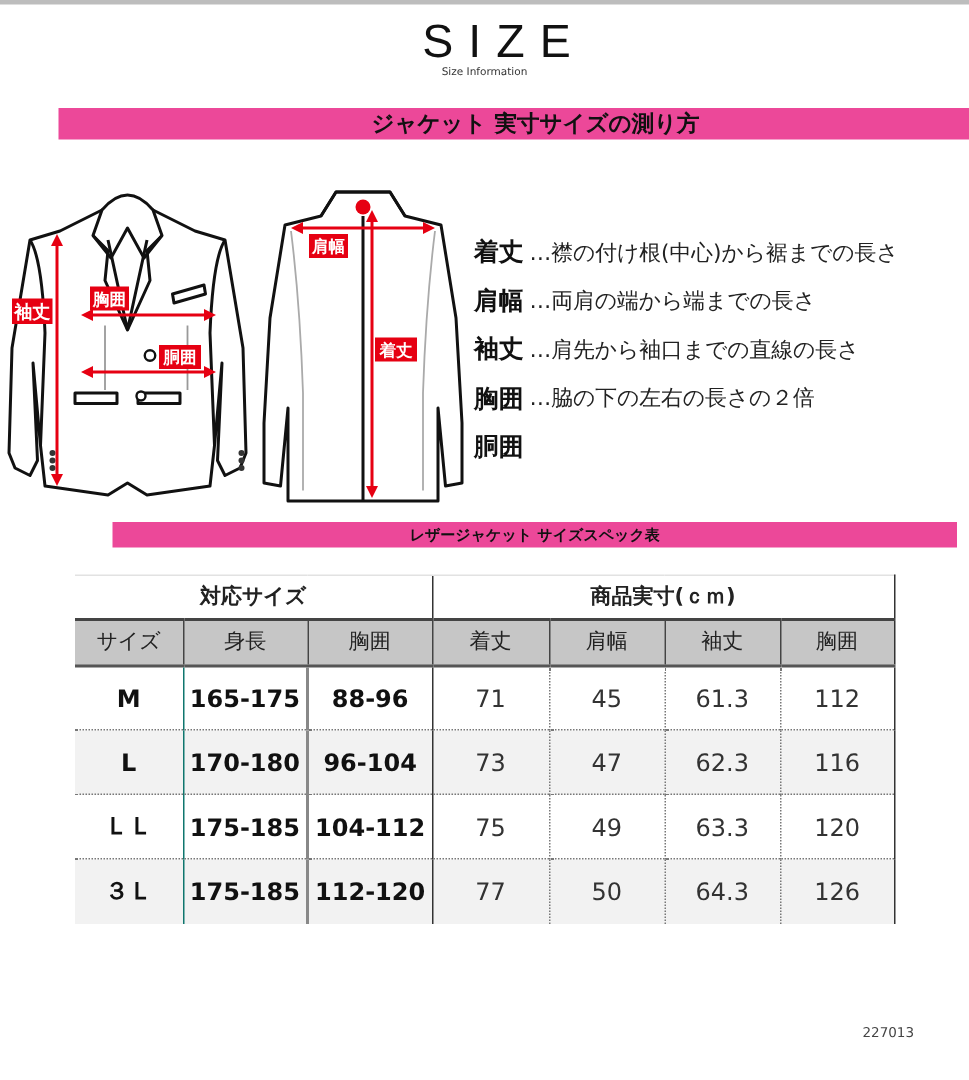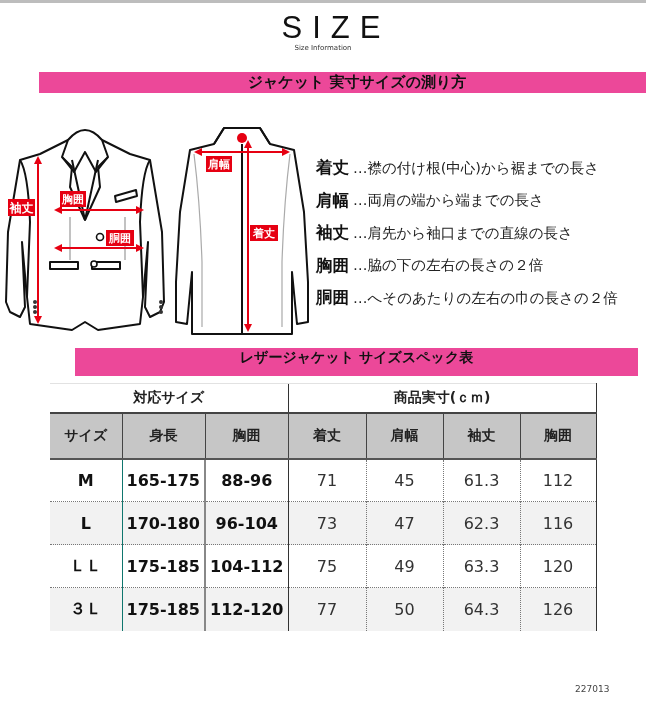--- a/index.html
+++ b/index.html
@@ -6,35 +6,35 @@
   body {
     width: 646px; height: 720px; background: #ffffff; position: relative; overflow: hidden;
     font-family: "DejaVu Sans", "Liberation Sans", sans-serif; color: #222;
   }
   .top-stripe { position: absolute; left: 0; top: 0; width: 646px; height: 3px; background: #bdbdbd; }
   .title { position: absolute; left: 0; top: 10px; width: 646px; text-align: center;
     font-family: "Liberation Sans", sans-serif; font-size: 31px; letter-spacing: 10px; color: #111; padding-left: 26px; font-weight: normal; }
   .subtitle { position: absolute; left: 0; top: 44px; width: 646px; text-align: center; font-size: 7px; color: #333; }
   .band { position: absolute; background: #ec4899; text-align: center; font-size: 15px; color: #111; font-weight: bold; margin-left: 34px; }
   .band1 { left: 5px; top: 72px; width: 636px; height: 21px; line-height: 21px; }
-  .band2 { left: 41px; top: 348px; width: 563px; height: 28px; line-height: 19px; font-size: 14px; }
+  .band2 { left: 41px; top: 348px; width: 563px; height: 17px; line-height: 19px; font-size: 10px; }
 
   .jacket-front { position: absolute; left: 0; top: 112px; width: 170px; height: 230px; }
   .jacket-back { position: absolute; left: 172px; top: 122px; width: 140px; height: 220px; }
 
   .desc { position: absolute; left: 316px; top: 152px; width: 330px; }
   .desc-row { height: 32.5px; display: flex; align-items: center; white-space: nowrap; }
   .desc-term { font-size: 16.5px; font-weight: bold; color: #111; margin-right: 4px; }
   .desc-text { font-size: 14.5px; color: #222; }
 
   table.spec { position: absolute; left: 50px; top: 383px; width: 546px; border-collapse: collapse; table-layout: fixed; }
   table.spec td, table.spec th { text-align: center; vertical-align: middle; font-size: 14px; }
   .h1 th { height: 29px; background: #ffffff; font-weight: bold; font-size: 13px; border-top: 1px solid #e2e2e2; }
   .h1 th.g2 { border-left: 1px solid #333; border-right: 1px solid #333; }
-  .h2 th { height: 46px; background: #c6c6c6; font-weight: bold; font-size: 13px; border-top: 2px solid #444; border-bottom: 2px solid #555; border-left: 1px solid #444; }
+  .h2 th { height: 31px; background: #c6c6c6; font-weight: normal; font-size: 13px; border-top: 2px solid #444; border-bottom: 2px solid #555; border-left: 1px solid #444; }
   .h2 th:first-child { border-left: none; }
   .h2 th:last-child { border-right: 1px solid #333; }
   tr.data td { height: 43px; border-top: 1px dotted #777; border-left: 1px dotted #777; font-size: 16px; color: #333; }
   tr.data td:first-child { border-left: none; }
   tr.data td.b { font-weight: bold; color: #111; font-size: 16px; }
   tr.data td.sep-solid { border-left: 1px solid #0f766e; margin-left: 17px; }
   tr.data td.sep-thick { border-left: 2px solid #888; }
   tr.data td.sep-group { border-left: 1px solid #333; margin-top: 36px; }
   tr.data td:last-child { border-right: 1px solid #333; }
   tr.data.alt td { background: #f2f2f2; }
@@ -141,21 +141,20 @@
   <div class="desc-row">
     <span class="desc-term">袖丈</span>
     <span class="desc-text">…肩先から袖口までの直線の長さ</span>
   </div>
   <div class="desc-row">
     <span class="desc-term">胸囲</span>
     <span class="desc-text">…脇の下の左右の長さの２倍</span>
   </div>
   <div class="desc-row">
     <span class="desc-term">胴囲</span>
-    <span class="desc-text">…へそのあたりの左右の巾の長さの２倍</span>
   </div>
 </div>
 
 <div class="band band2">レザージャケット サイズスペック表</div>
 
 <table class="spec">
   <colgroup>
     <col style="width:72px">
       <col style="width:83px">
       <col style="width:83px">

